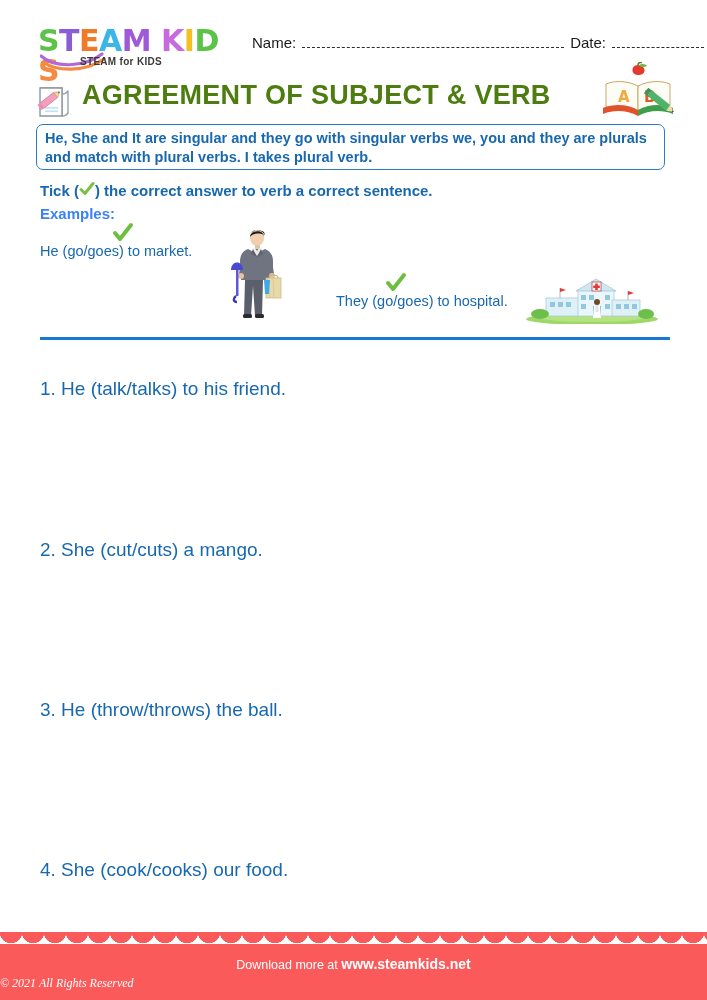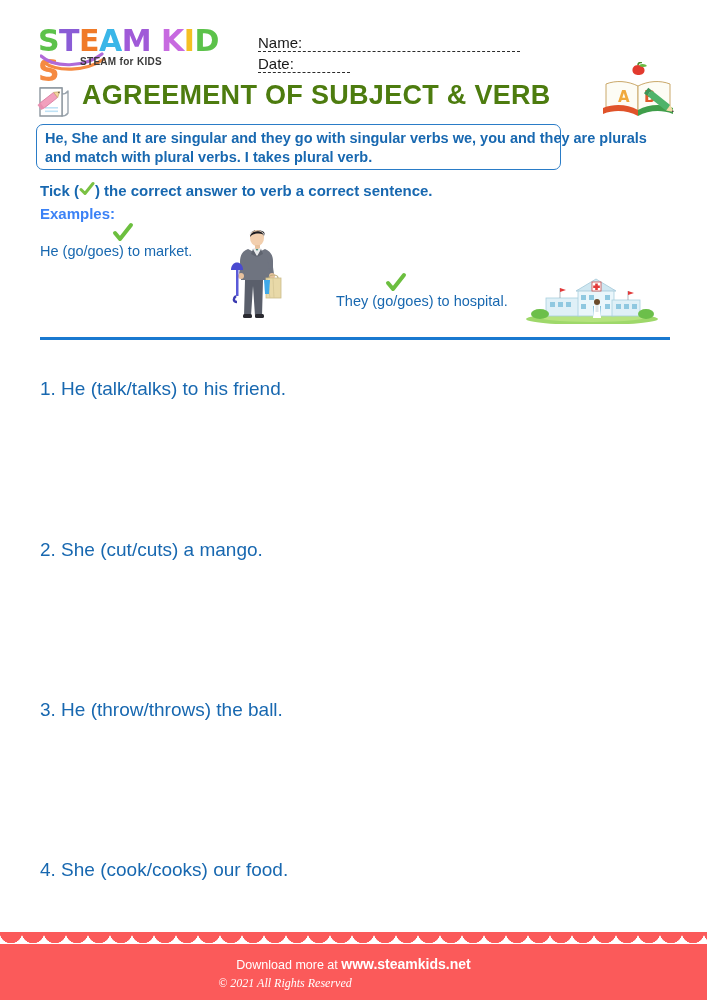--- a/index.html
+++ b/index.html
@@ -17,38 +17,38 @@
   .logo { position: absolute; left: 38px; top: 26px; width: 190px; height: 46px; }
   .logo-word { font-size: 30px; font-weight: 700; letter-spacing: -0.5px;
                line-height: 30px; font-family: "DejaVu Sans", sans-serif; }
   .logo-word span { display: inline-block; }
   .logo-sub { position: absolute; left: 42px; top: 30px; font-size: 10px;
               font-weight: 700; color: #3a3a3a; letter-spacing: 0.3px;
               font-family: "Liberation Sans", sans-serif; }
   .logo-swoosh { position: absolute; left: 2px; top: 26px; width: 66px; height: 20px; }
 
   .namedate { position: absolute; left: 252px; top: 34px; width: 440px;
-              font-size: 15px; color: #1a1a1a; display: flex; align-items: baseline; flex-direction: column; }
+              font-size: 15px; color: #1a1a1a; display: flex; align-items: baseline; }
   .nd-label { white-space: nowrap; }
   .nd-rule { flex: 0 0 auto; border-bottom: 1.5px dashed #2b2b2b;
              height: 1px; margin: 0 6px 3px 6px; }
   .nd-rule.name { width: 262px; }
   .nd-rule.date { width: 92px; }
 
   
   .title-row { position: absolute; left: 30px; top: 80px; width: 650px; height: 44px; }
   .title-icon { position: absolute; left: 2px; top: 2px; width: 44px; height: 40px; }
   .title-text { position: absolute; left: 52px; top: 0px;
                 font-size: 27px; font-weight: 800; color: #4d7c0f;
                 letter-spacing: 0.3px; white-space: nowrap;
                 font-family: "Liberation Sans", sans-serif; }
   .abc-icon { position: absolute; left: 598px; top: 62px; width: 84px; height: 56px; }
 
   
-  .inst-box { position: absolute; left: 36px; top: 124px; width: 525px; height: 46px;
+  .inst-box { position: absolute; left: 36px; top: 124px; width: 629px; height: 46px;
               border: 1.5px solid #2a7cc7; border-radius: 7px; background: #fff; }
   .inst-text { position: absolute; left: 8px; top: 4px; width: 625px;
                font-size: 14.5px; font-weight: 700; color: #1868b0;
                line-height: 19px; font-family: "Liberation Sans", sans-serif; }
 
   
   .tick-line { position: absolute; left: 40px; top: 180px;
                font-size: 15px; font-weight: 700; color: #1868b0;
                white-space: nowrap; }
   .tick-line .tk { display: inline-block; width: 16px; position: relative; top: 1px; }
@@ -83,21 +83,21 @@
             background: #fa5css; }
   .footer-band { position: absolute; left: 0; bottom: 0; width: 707px; height: 56px;
                  background: #fb5a5a; }
   .footer-scallop { position: absolute; left: 0; bottom: 56px; width: 707px; height: 12px;
       background-image: radial-gradient(circle at 11px 0px, #fb5a5a 11px, rgba(0,0,0,0) 11.5px);
       background-size: 22px 12px; background-repeat: repeat-x; background-position: 0 0; }
   .footer-l1 { position: absolute; left: 0; bottom: 28px; width: 707px;
                text-align: center; color: #ffffff; font-size: 12.5px; }
   .footer-l1 .site { font-weight: 800; font-size: 14px; }
   .footer-l2 { position: absolute; left: 0; bottom: 9px; width: 570px;
-               text-align: center; color: #ffffff; font-size: 12px;
+               color: #ffffff; font-size: 12px;
                font-style: italic; font-family: "Liberation Serif", serif; }
 </style>
 </head>
 <body>
 
 <div class="page">
 
   <div class="header">
 
     <div class="logo">

